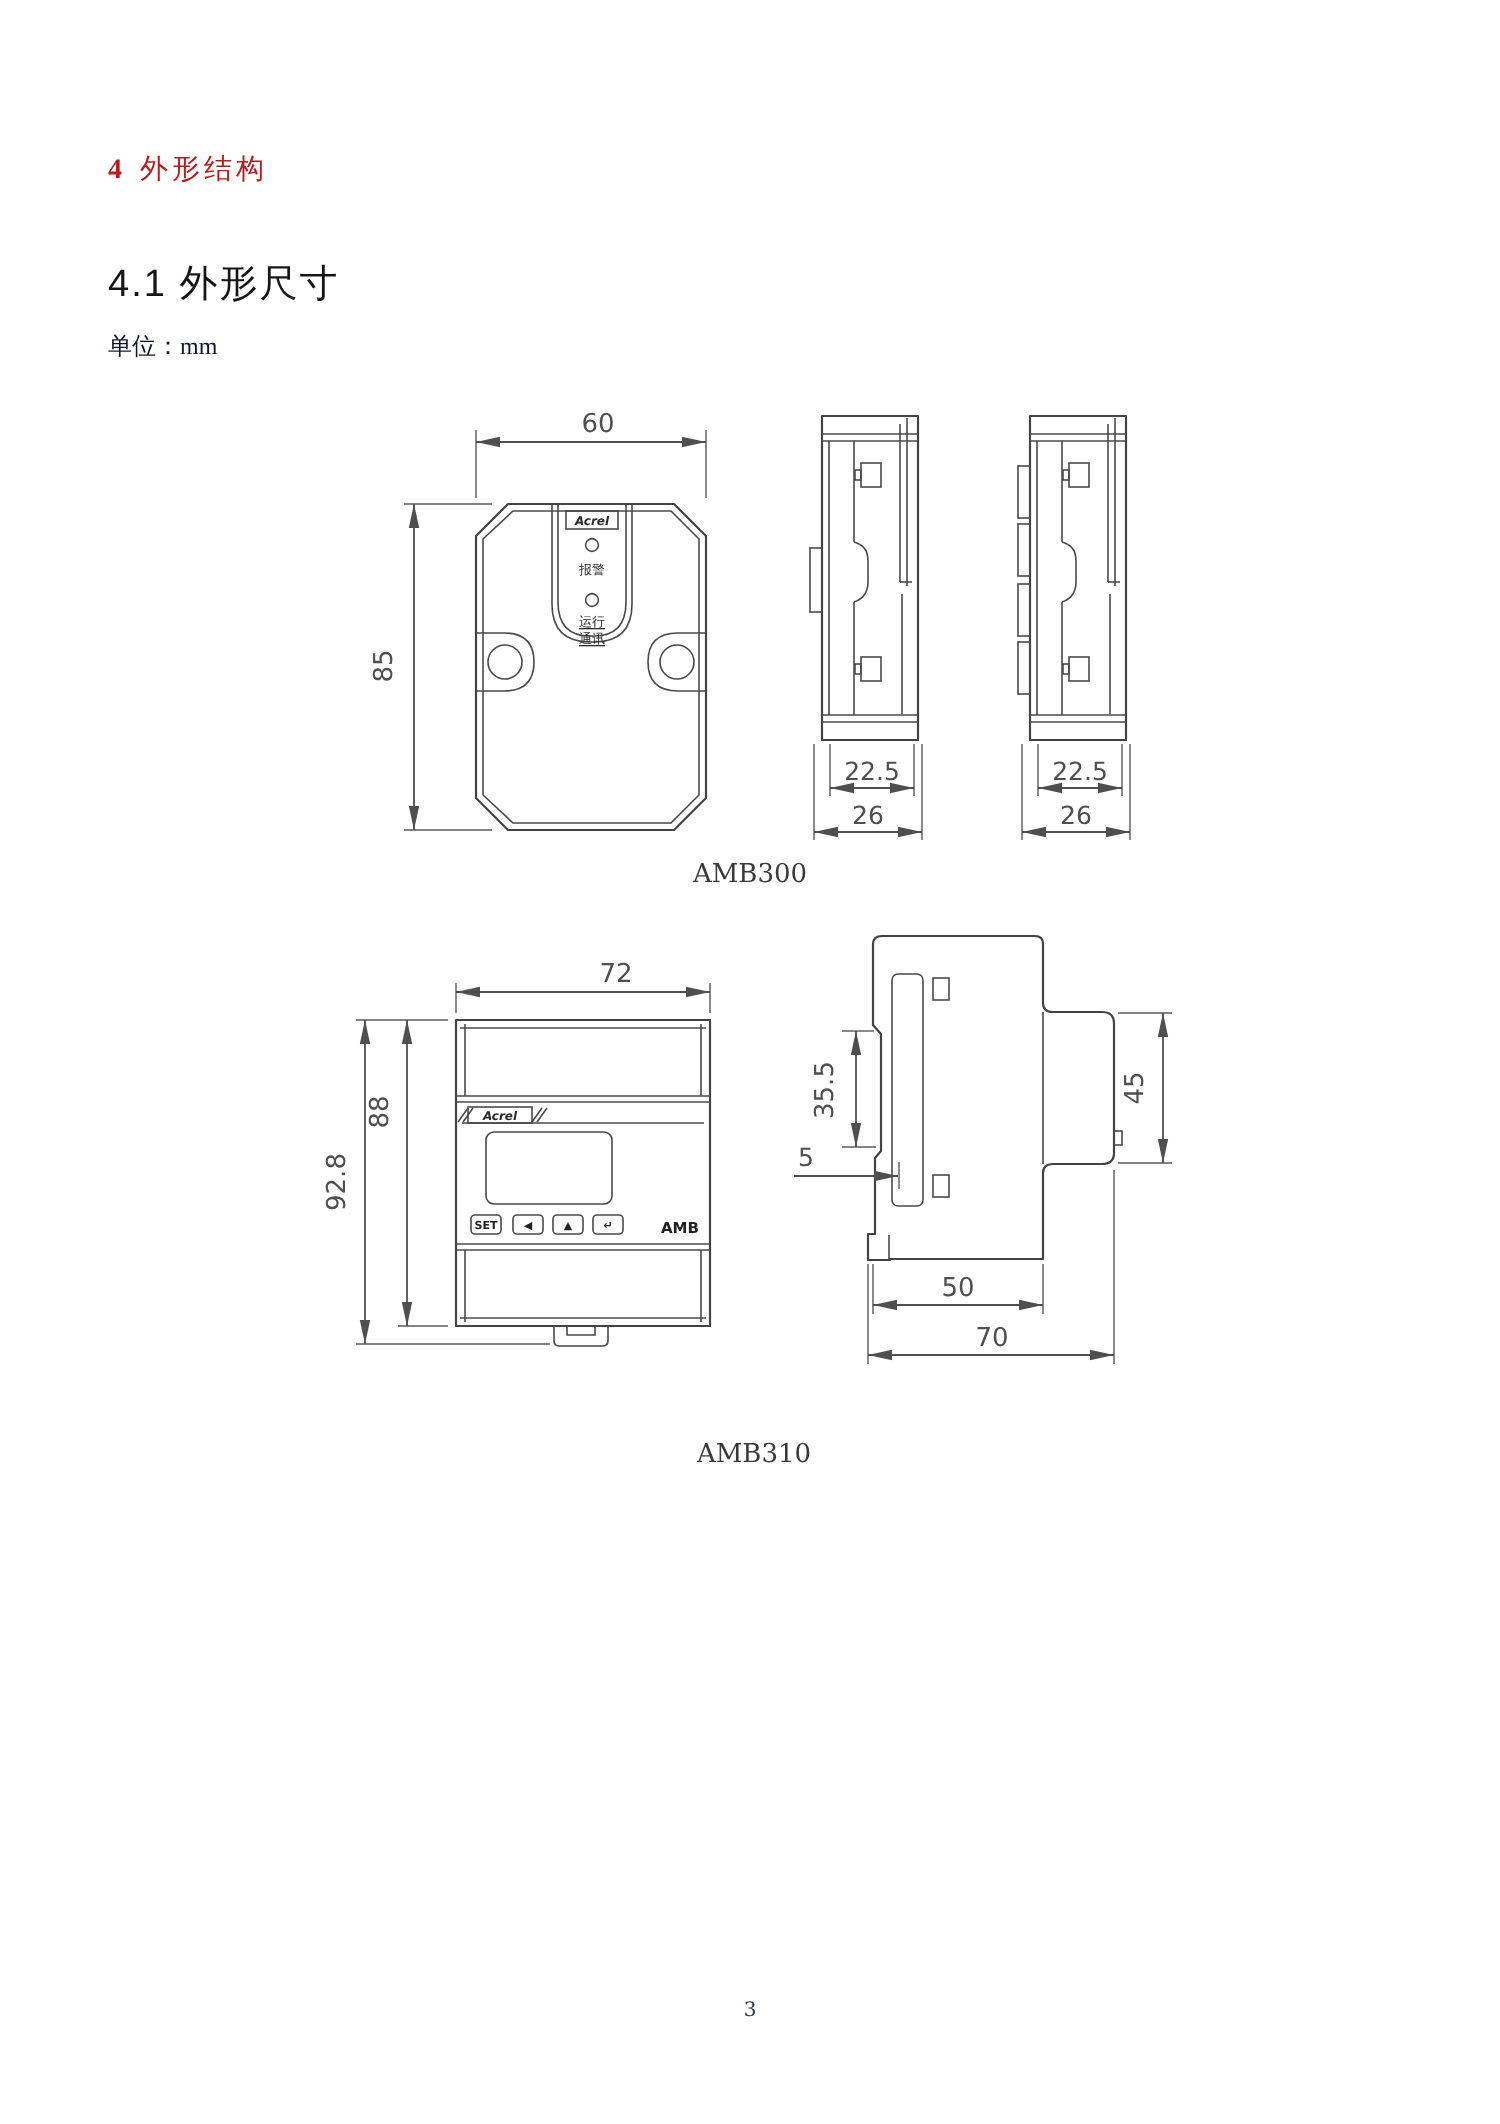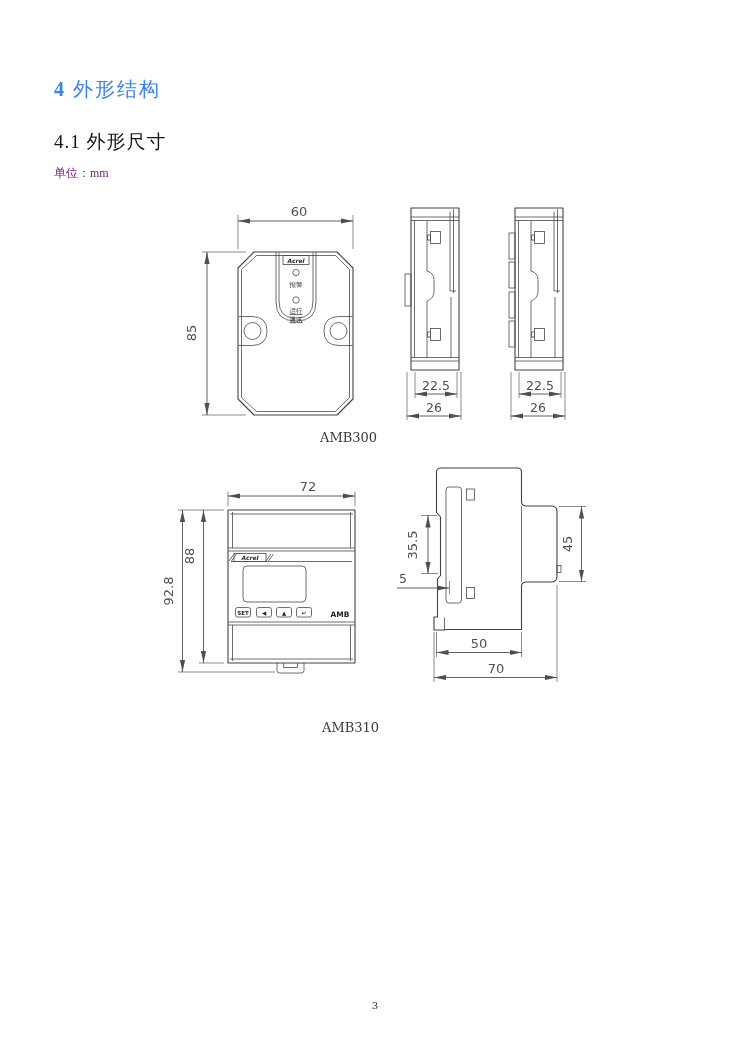--- a/index.html
+++ b/index.html
@@ -1,27 +1,27 @@
 <!DOCTYPE html>
 <html><head>
 <meta charset="utf-8">
 <style>
   html,body { margin:0; padding:0; background:#ffffff; }
   body { width:750px; height:1062px; position:relative; overflow:hidden;
          font-family:"Liberation Sans", sans-serif; }
 
   .h1 { position:absolute; left:54px; top:76px; font-family:"Liberation Serif","DejaVu Serif",serif;
-        font-size:20px; color:#3b82f6; letter-spacing:2px; white-space:nowrap; }
+        font-size:14px; color:#b91c1c; letter-spacing:2px; white-space:nowrap; }
   .h1 .num { font-weight:bold; letter-spacing:0; margin-right:9px; }
-  .h2 { position:absolute; left:54px; top:129px; font-family:Liberation Serif, serif;
+  .h2 { position:absolute; left:54px; top:129px; font-family:Liberation Sans, sans-serif;
         font-size:19px; color:#151515; letter-spacing:1px; white-space:nowrap; }
   .unit { position:absolute; left:54px; top:165px; font-family:"Liberation Serif","DejaVu Serif",serif;
-        font-size:12px; color:#701a75; }
-
-  .model-label { position:absolute; width:110px; 
+        font-size:12px; color:#0f172a; }
+
+  .model-label { position:absolute; width:110px; text-align:center;
         font-family:"DejaVu Serif","Liberation Serif",serif; font-size:13px; color:#3a3a3a; }
   #amb300-label { left:320px; top:430px; }
   #amb310-label { left:322px; top:720px; }
 
   .pageno { position:absolute; left:0; top:1000px; width:100%; text-align:center;
         font-size:10px; color:#31383f; font-family:"DejaVu Serif",serif; }
 
   svg { position:absolute; }
   #svg-amb300 { left:170px; top:196px; }
   #svg-amb310 { left:160px; top:452px; }

